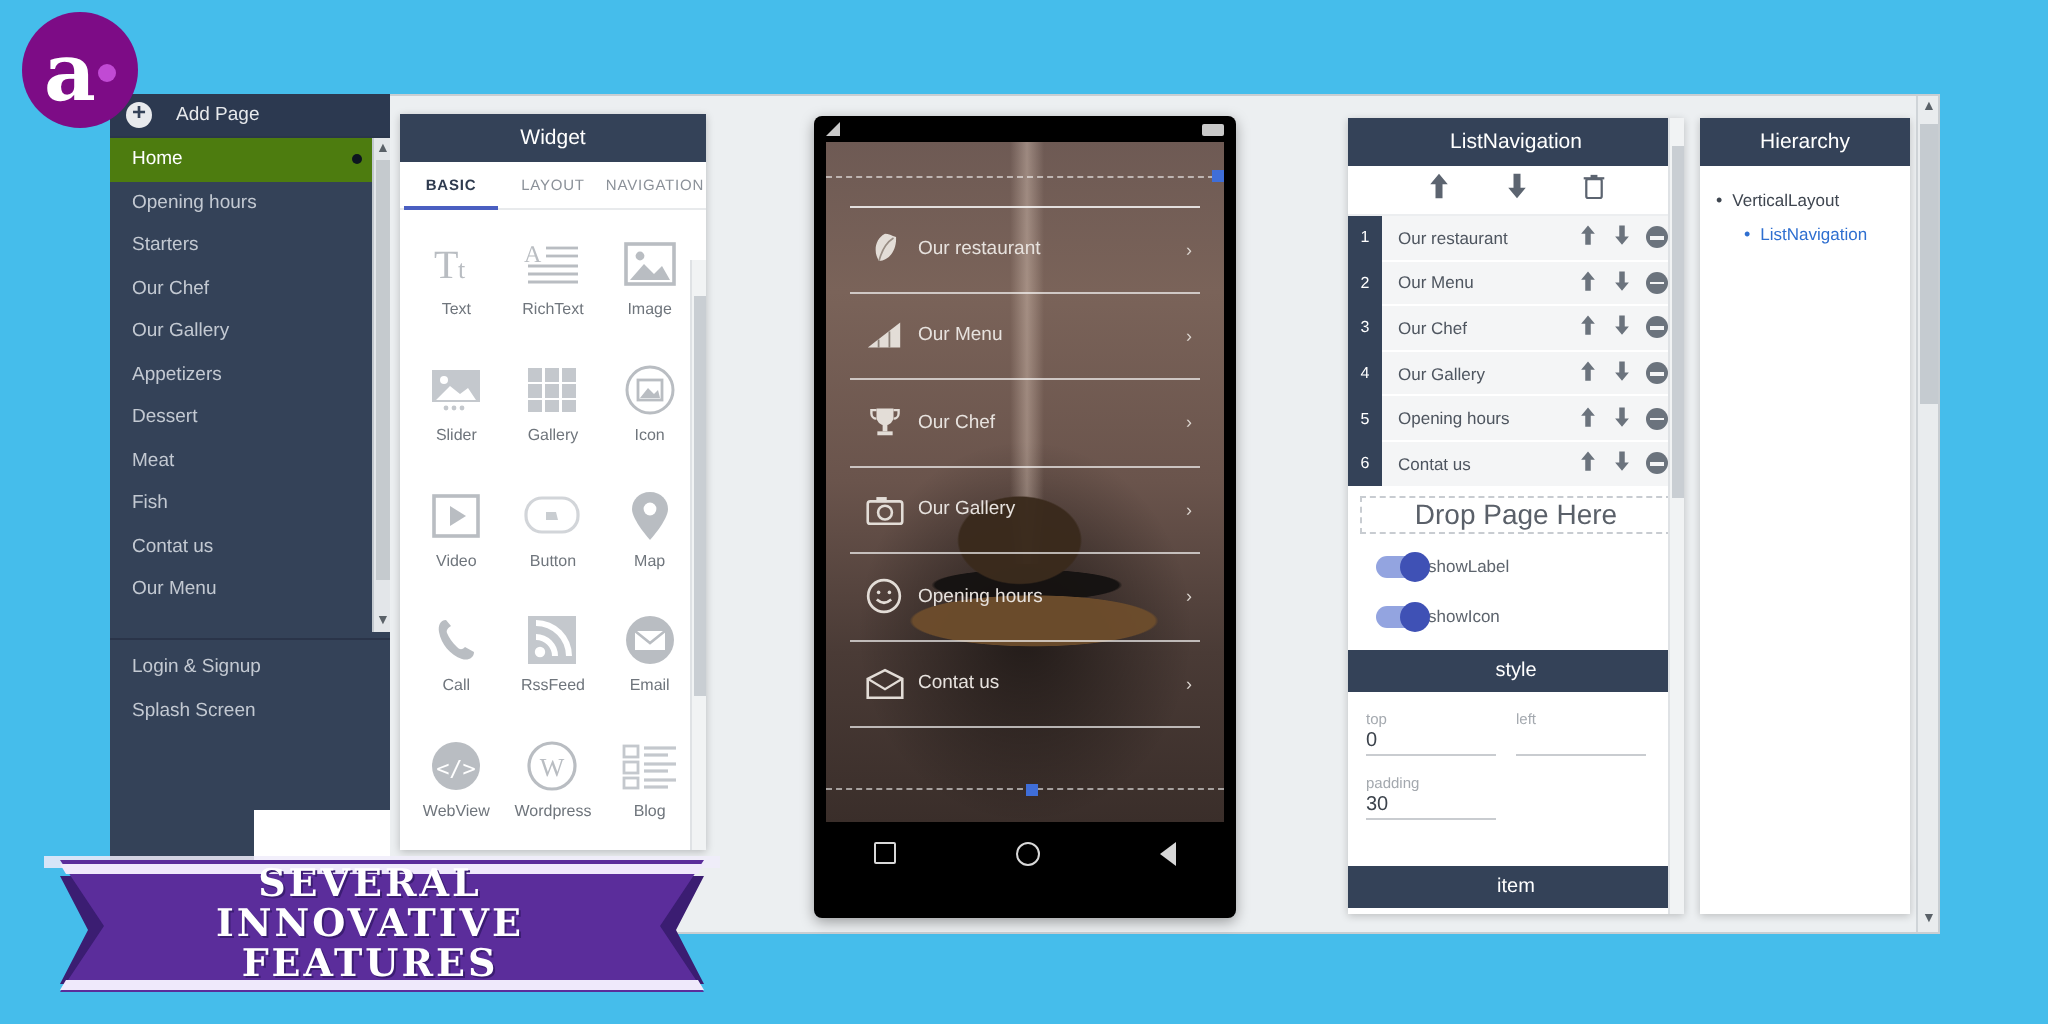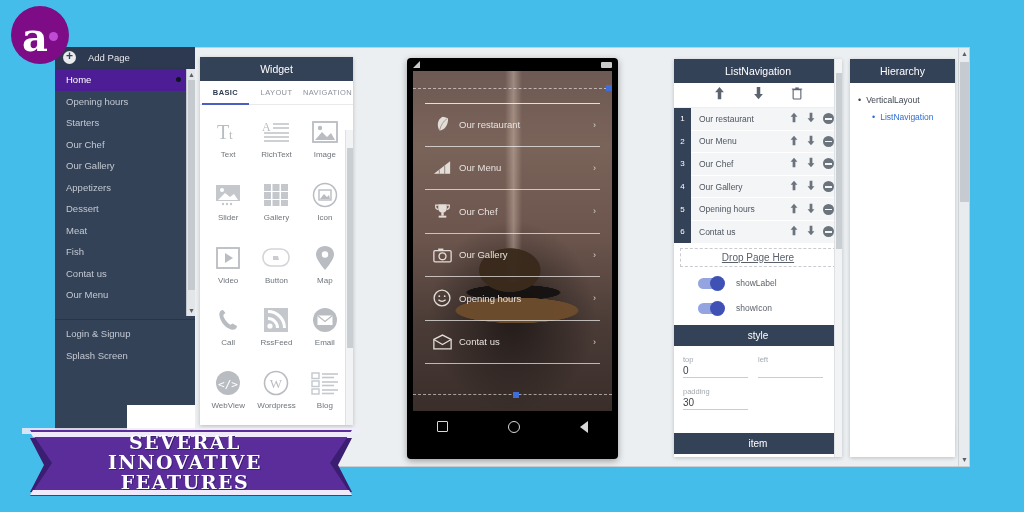--- a/index.html
+++ b/index.html
@@ -61,21 +61,21 @@
     font-weight: 700; flex: none;
   }
   .addpage-label { font-size: 9.5px; color: #e7e9ec; }
   .nav-scroll { position: relative; height: 247px; overflow: hidden; }
   .nav-item {
     height: 21.5px; display: flex; align-items: center;
     padding-left: 11px; padding-right: 14px;
     font-size: 9.5px; color: #c3c9d2;
     justify-content: space-between;
   }
-  .nav-item.active { background: #4c1d95; color: #ffffff; }
+  .nav-item.active { background: #4d7c0f; color: #ffffff; }
   .nav-dot {
     width: 5px; height: 5px; border-radius: 50%;
     background: #0d1520;
   }
   .nav-scrollbar {
     position: absolute; right: 0; top: 0; width: 9px; height: 100%;
     background: #e3e6e9; border-left: 1px solid #c2c8ce;
   }
   .nav-thumb {
     position: absolute; left: 1px; top: 11px;
@@ -248,25 +248,25 @@
     width: 11px; height: 11px; border-radius: 50%; background: #6b737d;
     position: relative;
   }
   .minus-ic::after {
     content: ''; position: absolute; left: 2px; right: 2px; top: 5px;
     height: 1.5px; background: #f4f5f6;
   }
   .drop {
     margin: 4px 6px; height: 19px; border: 1px dashed #c8ccd1;
     display: flex; align-items: center; justify-content: center;
-    font-size: 10px; color: #5a6069; text-decoration: underline;
+    font-size: 14px; color: #5a6069;
   }
   .toggle-row {
-    display: flex; align-items: center; gap: 12px;
-    padding: 7px 0 7px 24px;
+    display: flex; align-items: center; gap: 0;
+    padding: 7px 0 7px 14px;
   }
   .switch {
     width: 26px; height: 11px; border-radius: 6px;
     background: #93a4e0; position: relative; flex: none;
   }
   .knob {
     position: absolute; right: -1px; top: -2px;
     width: 15px; height: 15px; border-radius: 50%;
     background: #3f51b5;
   }

